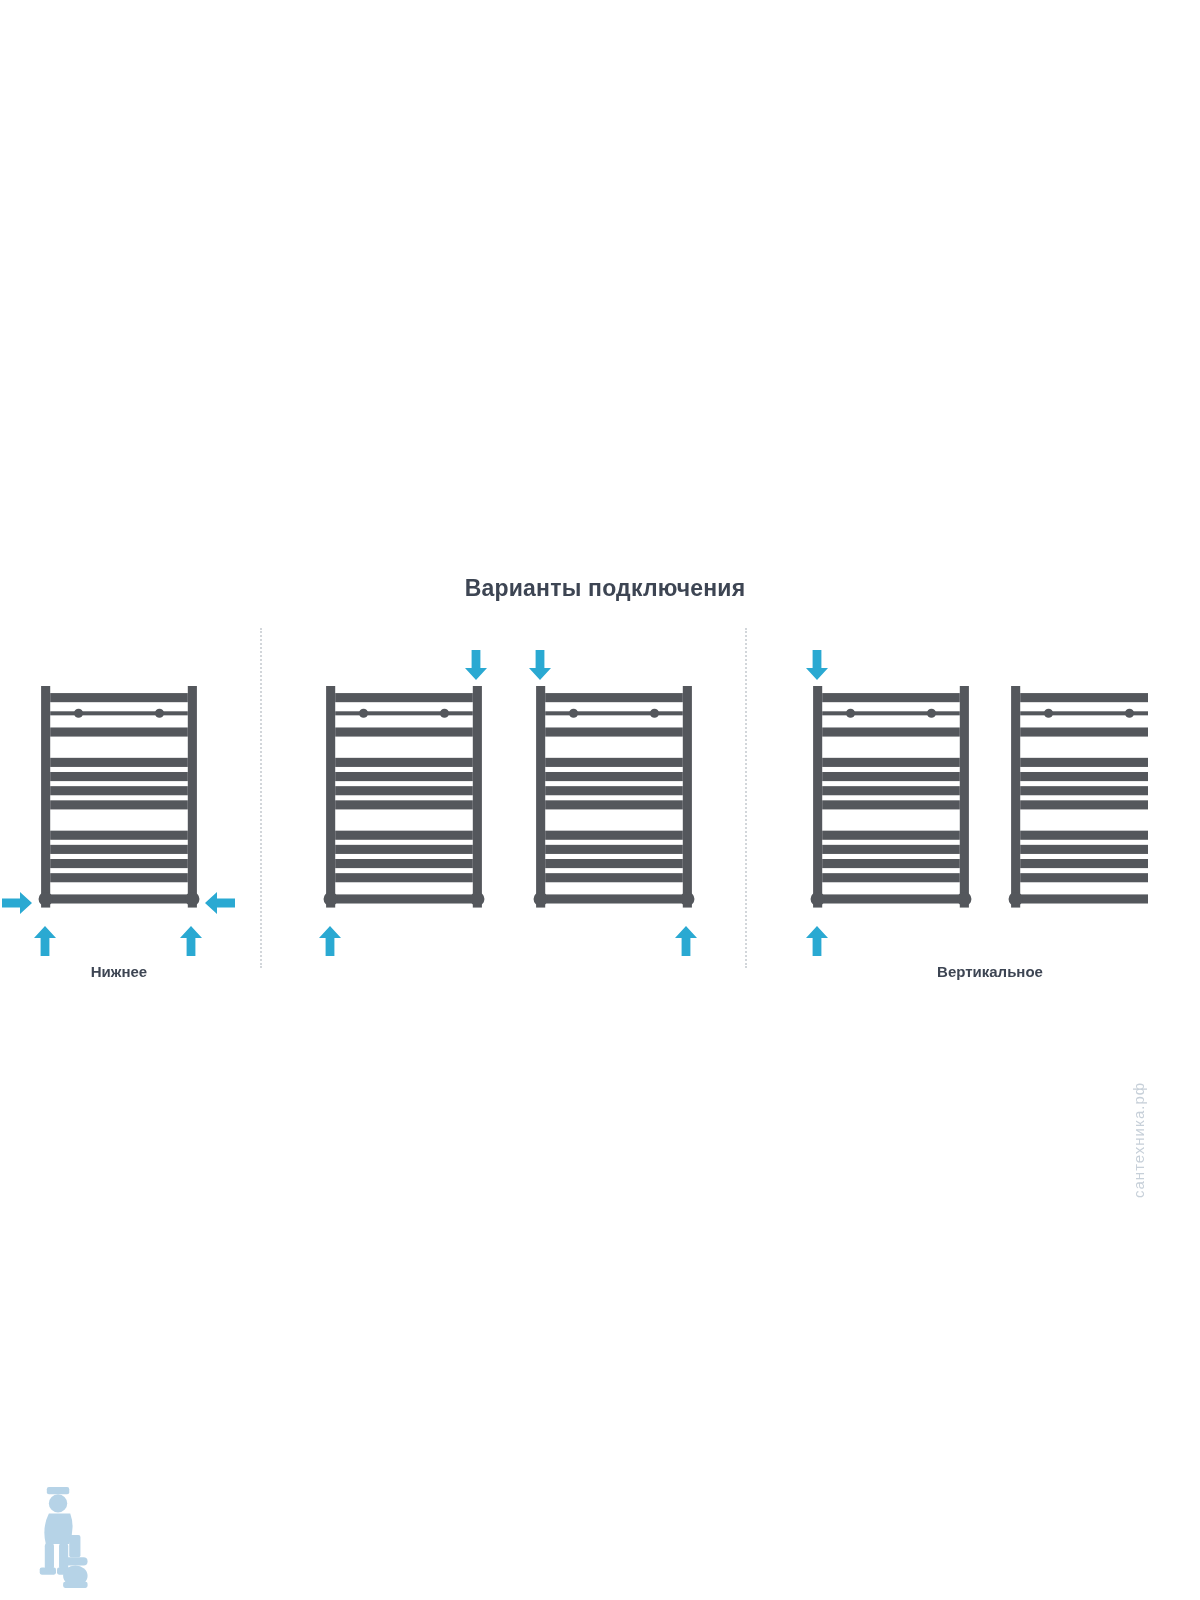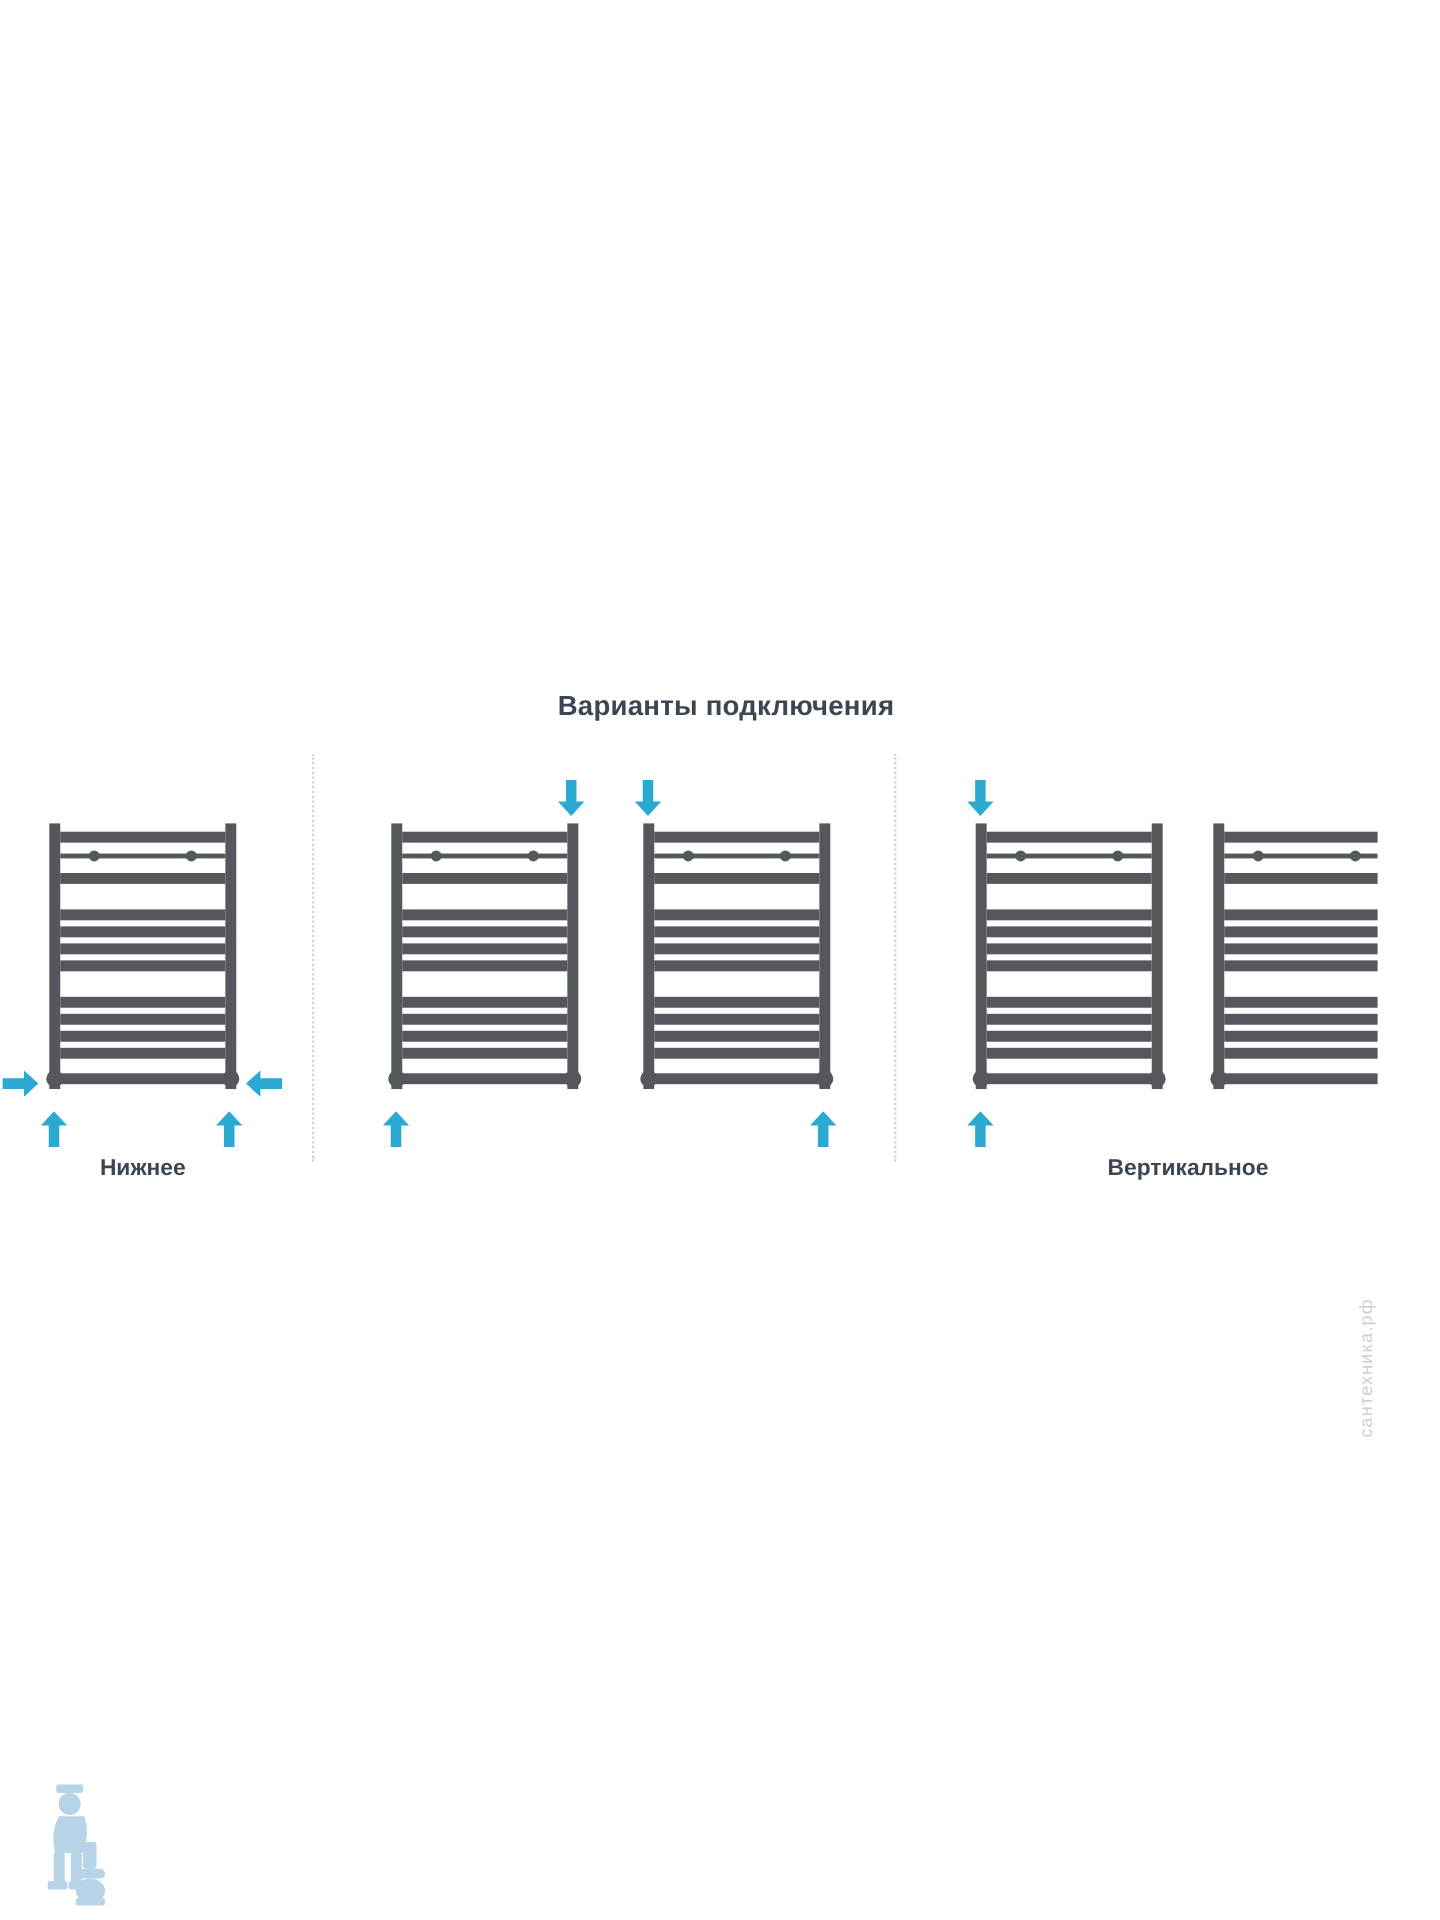--- a/index.html
+++ b/index.html
@@ -58,21 +58,21 @@
   }
   .arrow svg { display: block; width: 100%; height: 100%; }
   .arrow.rot90  { transform: rotate(90deg); }
   .arrow.rot180 { transform: rotate(180deg); }
   .arrow.rot270 { transform: rotate(-90deg); }
 
   .section-label {
     position: absolute;
     top: 963px;
     text-align: center;
-    font-size: 19px;
+    font-size: 15px;
     font-weight: bold;
     color: var(--label, #3d4553);
   }
   .section-label.l1 { left: 33px;  width: 172px; }
   .section-label.l2 { left: 318px; width: 382px; }
   .section-label.l3 { left: 805px; width: 370px; }
 
   .plumber-watermark {
     position: absolute;
     left: 24px;

